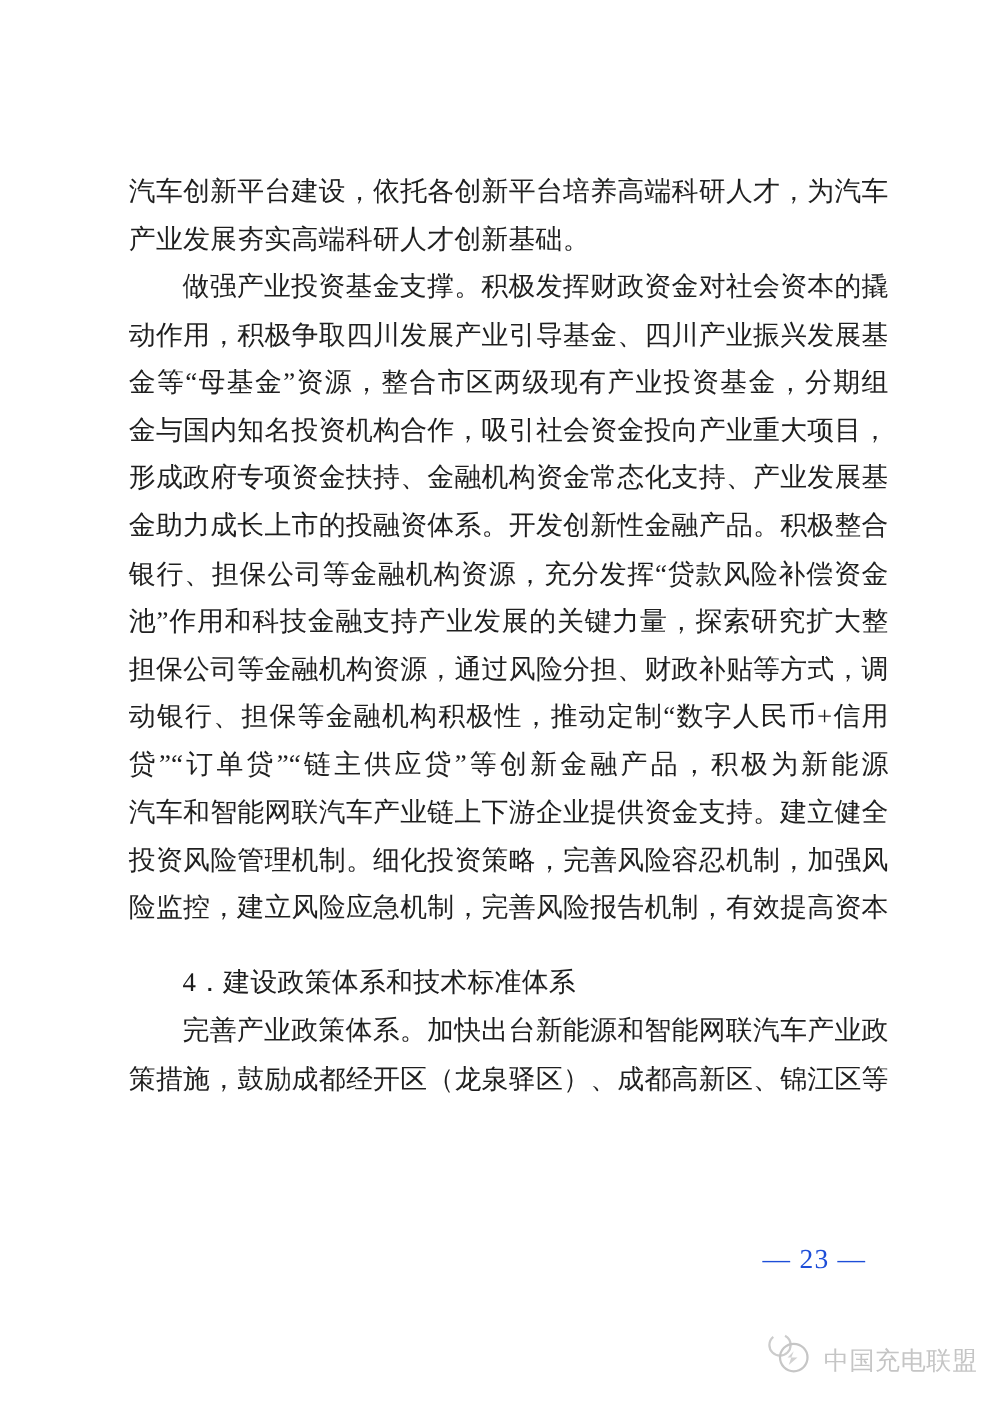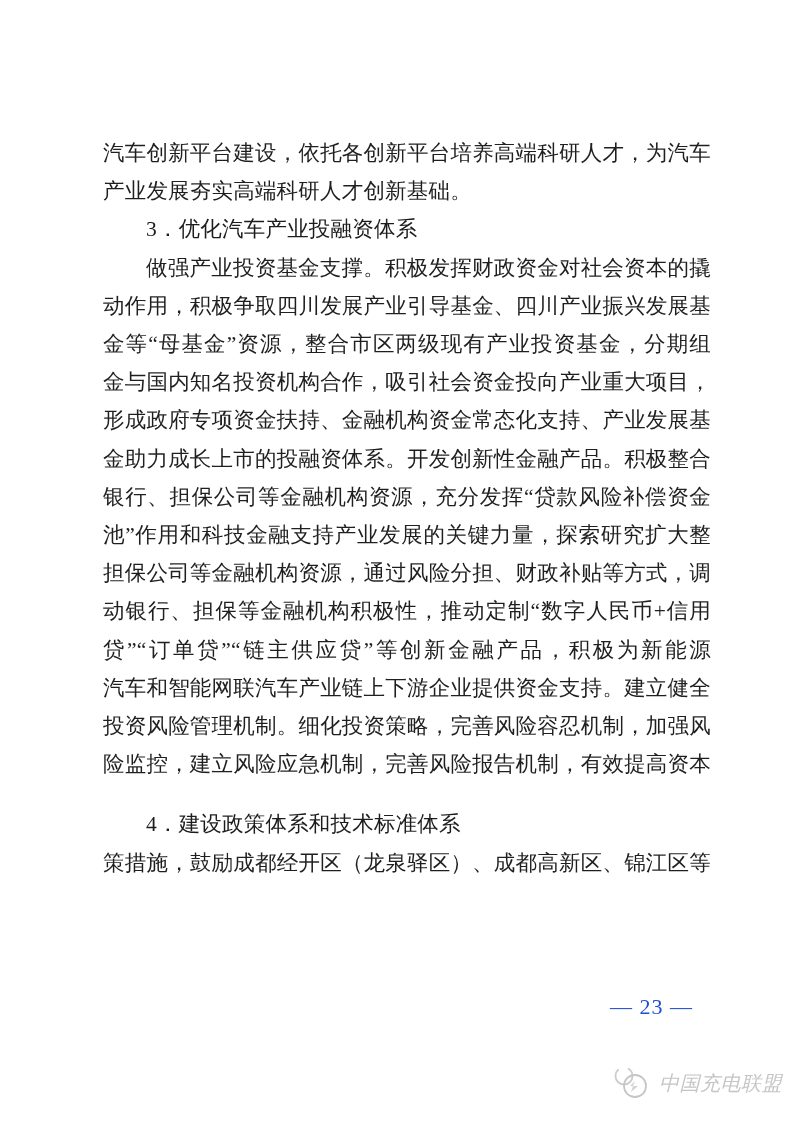--- a/index.html
+++ b/index.html
@@ -46,57 +46,56 @@
     right: 100px;
     font-size: 22px;
     color: #1d4ed8;
     letter-spacing: 1px;
   }
   .watermark {
     position: absolute;
     left: 612px;
     top: 1064px;
     display: flex;
-    align-items: center;
+    align-items: flex-end;
     gap: 7px;
     color: #c5c5c5;
-    font-style: italic;
   }
   .watermark-text {
     font-size: 20px;
     letter-spacing: 0.5px;
     color: #c5c5c5;
     font-family: "Liberation Sans", "DejaVu Sans", sans-serif;
   }
   .watermark-logo { display: block; }
 </style>
 </head>
 <body>
 
 <div class="page">
 
   <div class="text-block">
     <div class="line jl">汽车创新平台建设，依托各创新平台培养高端科研人才，为汽车</div>
     <div class="line">产业发展夯实高端科研人才创新基础。</div>
-    <div class="line ind hd">3．优化汽车产业投融资体系</div>
     <div class="line jl ind">做强产业投资基金支撑。积极发挥财政资金对社会资本的撬</div>
     <div class="line jl">动作用，积极争取四川发展产业引导基金、四川产业振兴发展基</div>
     <div class="line jl">金等“母基金”资源，整合市区两级现有产业投资基金，分期组</div>
     <div class="line jl">金与国内知名投资机构合作，吸引社会资金投向产业重大项目，</div>
     <div class="line jl">形成政府专项资金扶持、金融机构资金常态化支持、产业发展基</div>
     <div class="line jl">金助力成长上市的投融资体系。开发创新性金融产品。积极整合</div>
     <div class="line jl">银行、担保公司等金融机构资源，充分发挥“贷款风险补偿资金</div>
     <div class="line jl">池”作用和科技金融支持产业发展的关键力量，探索研究扩大整</div>
     <div class="line jl">担保公司等金融机构资源，通过风险分担、财政补贴等方式，调</div>
     <div class="line jl">动银行、担保等金融机构积极性，推动定制“数字人民币+信用</div>
     <div class="line jl">贷”“订单贷”“链主供应贷”等创新金融产品，积极为新能源</div>
     <div class="line jl">汽车和智能网联汽车产业链上下游企业提供资金支持。建立健全</div>
     <div class="line jl">投资风险管理机制。细化投资策略，完善风险容忍机制，加强风</div>
     <div class="line jl">险监控，建立风险应急机制，完善风险报告机制，有效提高资本</div>
     <div class="line ind hd sp">4．建设政策体系和技术标准体系</div>
+    <div class="line jl ind">完善产业政策体系。加快出台新能源和智能网联汽车产业政</div>
     <div class="line jl">策措施，鼓励成都经开区（龙泉驿区）、成都高新区、锦江区等</div>
   </div>
 
   <div class="page-number">— 23 —</div>
 
   <div class="watermark">
     <span>
       <svg class="watermark-logo" width="40" height="38" viewBox="0 0 40 38" aria-hidden="true">
         <circle cx="12" cy="12" r="8.5" fill="none" stroke="#cccccc" stroke-width="1.8" stroke-dasharray="34 10"></circle>
         <circle cx="23" cy="22" r="11" fill="none" stroke="#c6c6c6" stroke-width="1.8"></circle>

